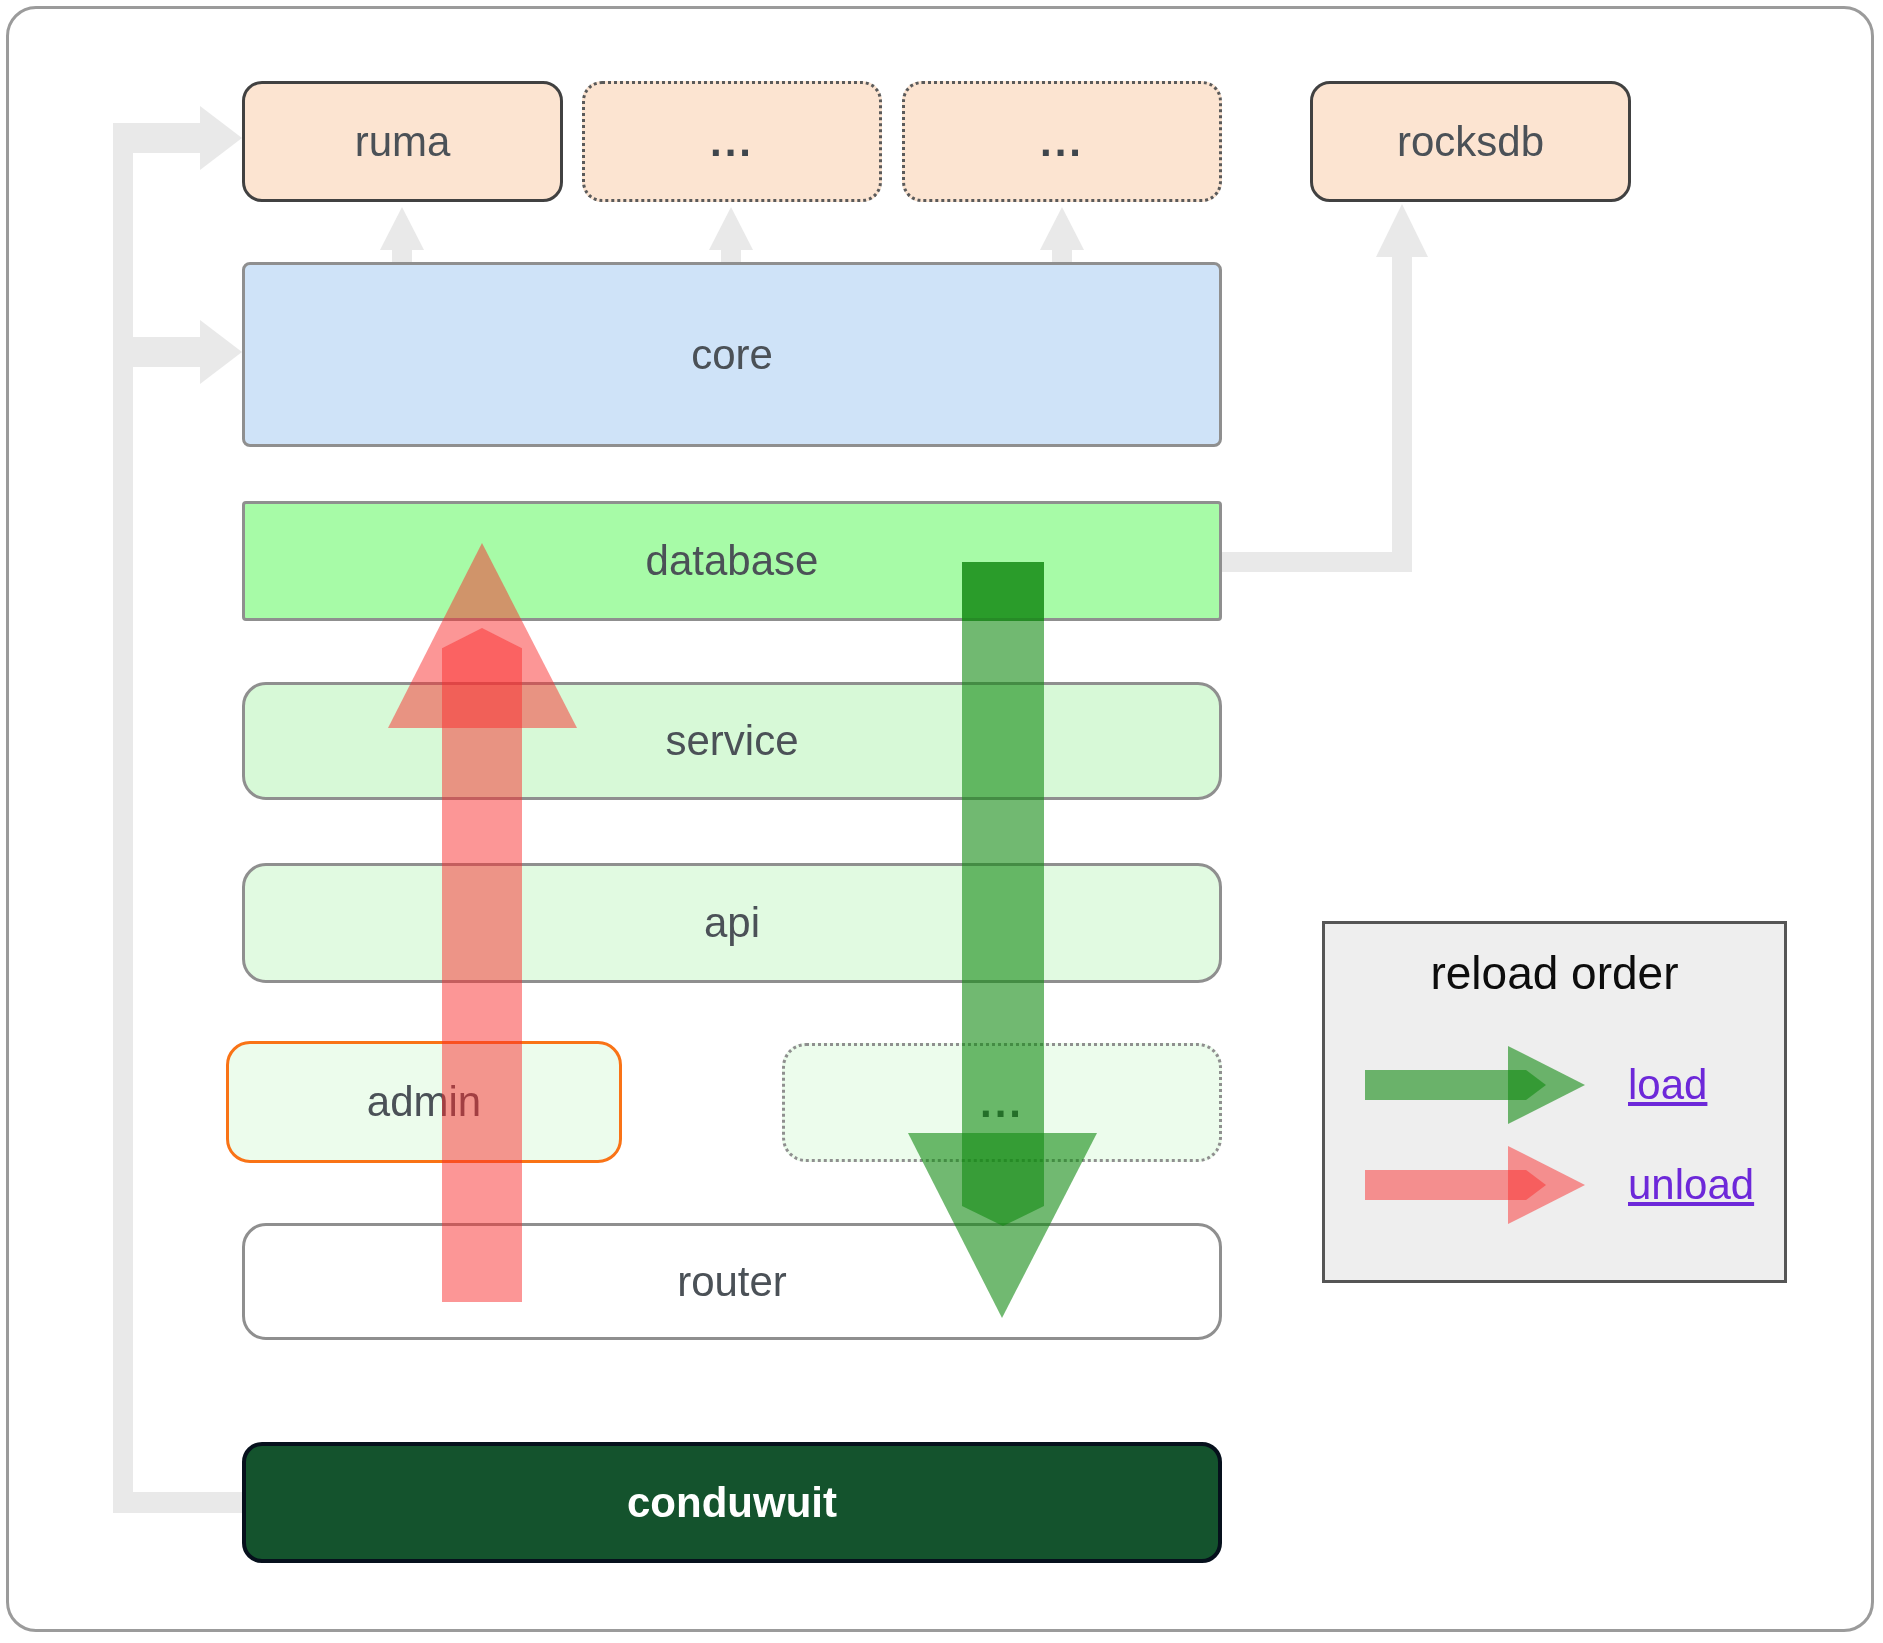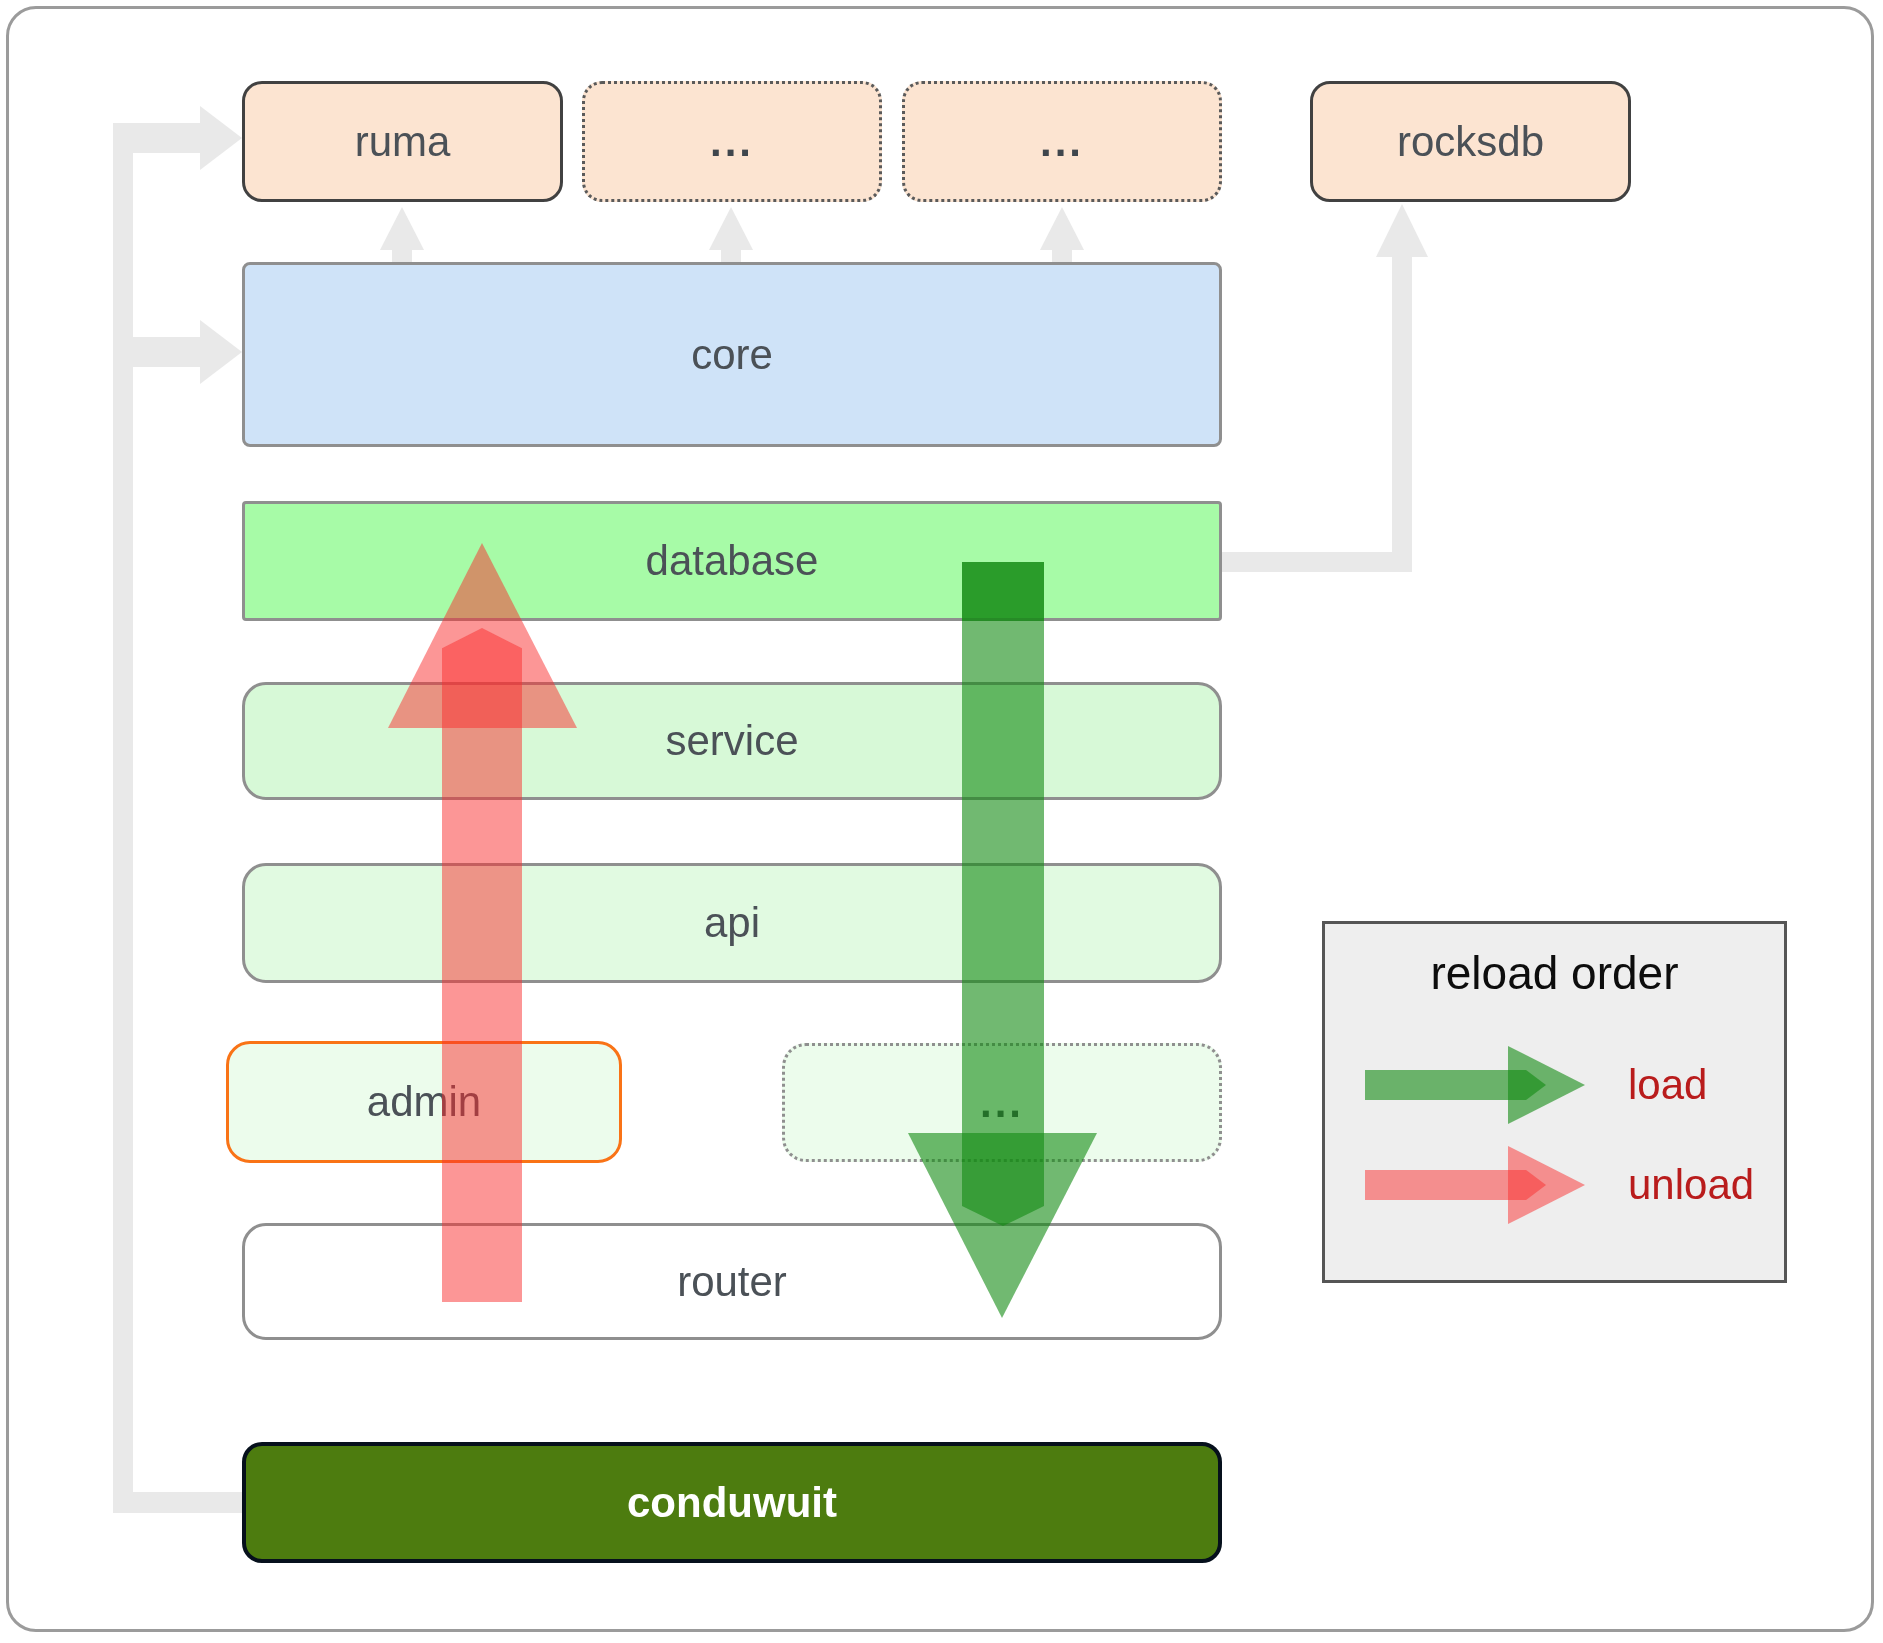--- a/index.html
+++ b/index.html
@@ -24,21 +24,21 @@
   #box-deps1{left:582px;top:81px;width:300px;height:121px;}
   #box-deps2{left:902px;top:81px;width:320px;height:121px;}
   #box-rocksdb{left:1310px;top:81px;width:321px;height:121px;}
   #box-core{left:242px;top:262px;width:980px;height:185px;background:#cfe3f8;border:3px solid #8f8f8f;border-radius:8px;}
   #box-database{left:242px;top:501px;width:980px;height:120px;background:#a7fba7;border:3px solid #8f8f8f;border-radius:4px;align-items:center;}
   #box-service{left:242px;top:682px;width:980px;height:118px;background:#d7f9d7;border:3px solid #8f8f8f;border-radius:24px;}
   #box-api{left:242px;top:863px;width:980px;height:120px;background:#e1fae1;border:3px solid #8f8f8f;border-radius:24px;}
   #box-admin{left:226px;top:1041px;width:396px;height:122px;background:#ecfcec;border:3px solid #f97316;border-radius:24px;}
   #box-services-more{left:782px;top:1043px;width:440px;height:119px;background:#ecfcec;border:3px dotted #8f8f8f;border-radius:24px;}
   #box-router{left:242px;top:1223px;width:980px;height:117px;background:#ffffff;border:3px solid #8f8f8f;border-radius:24px;}
-  #box-app{left:242px;top:1442px;width:980px;height:121px;background:#4d7c0f;border:4px solid #06101c;border-radius:20px;
+  #box-app{left:242px;top:1442px;width:980px;height:121px;background:#14532d;border:4px solid #06101c;border-radius:20px;
            color:#ffffff;font-weight:bold;}
 
   
   .bar{position:absolute;background:var(--connector);z-index:1;}
   .tri{position:absolute;width:0;height:0;z-index:1;}
   #left-vbar{left:113px;top:123px;width:20px;height:1390px;}
   #ruma-arm{left:113px;top:123px;width:87px;height:30px;}
   #ruma-arm-head{left:200px;top:106px;border-top:32px solid transparent;border-bottom:32px solid transparent;border-left:42px solid var(--connector);}
   #core-arm{left:133px;top:337px;width:67px;height:30px;}
   #core-arm-head{left:200px;top:320px;border-top:32px solid transparent;border-bottom:32px solid transparent;border-left:42px solid var(--connector);}
@@ -69,21 +69,21 @@
           border:3px solid #555555;box-sizing:border-box;z-index:4;}
   #legend-title{position:absolute;left:0;top:22px;width:100%;text-align:center;font-size:46px;color:#0d0d0d;}
   .legend-shaft{position:absolute;height:30px;width:181px;left:40px;
     clip-path:polygon(0% 0%,89% 0%,100% 50%,89% 100%,0% 100%);}
   .legend-head{position:absolute;left:183px;width:0;height:0;
     border-top:39px solid transparent;border-bottom:39px solid transparent;}
   #legend-load-shaft{top:146px;background:var(--load);}
   #legend-load-head{top:122px;border-left:77px solid var(--load);}
   #legend-unload-shaft{top:246px;background:var(--unload);}
   #legend-unload-head{top:222px;border-left:77px solid var(--unload);}
-  .legend-label{position:absolute;left:303px;transform:translateY(-50%);font-size:42px;color:#b91c1c;}
+  .legend-label{position:absolute;left:303px;transform:translateY(-50%);font-size:42px;color:#6d28d9;text-decoration:underline;}
   #legend-load-label{top:161px;}
   #legend-unload-label{top:261px;}
 </style>
 </head>
 <body>
 
 <div class="canvas">
   <div class="frame"></div>
 
   <div class="bar" id="left-vbar"></div>

